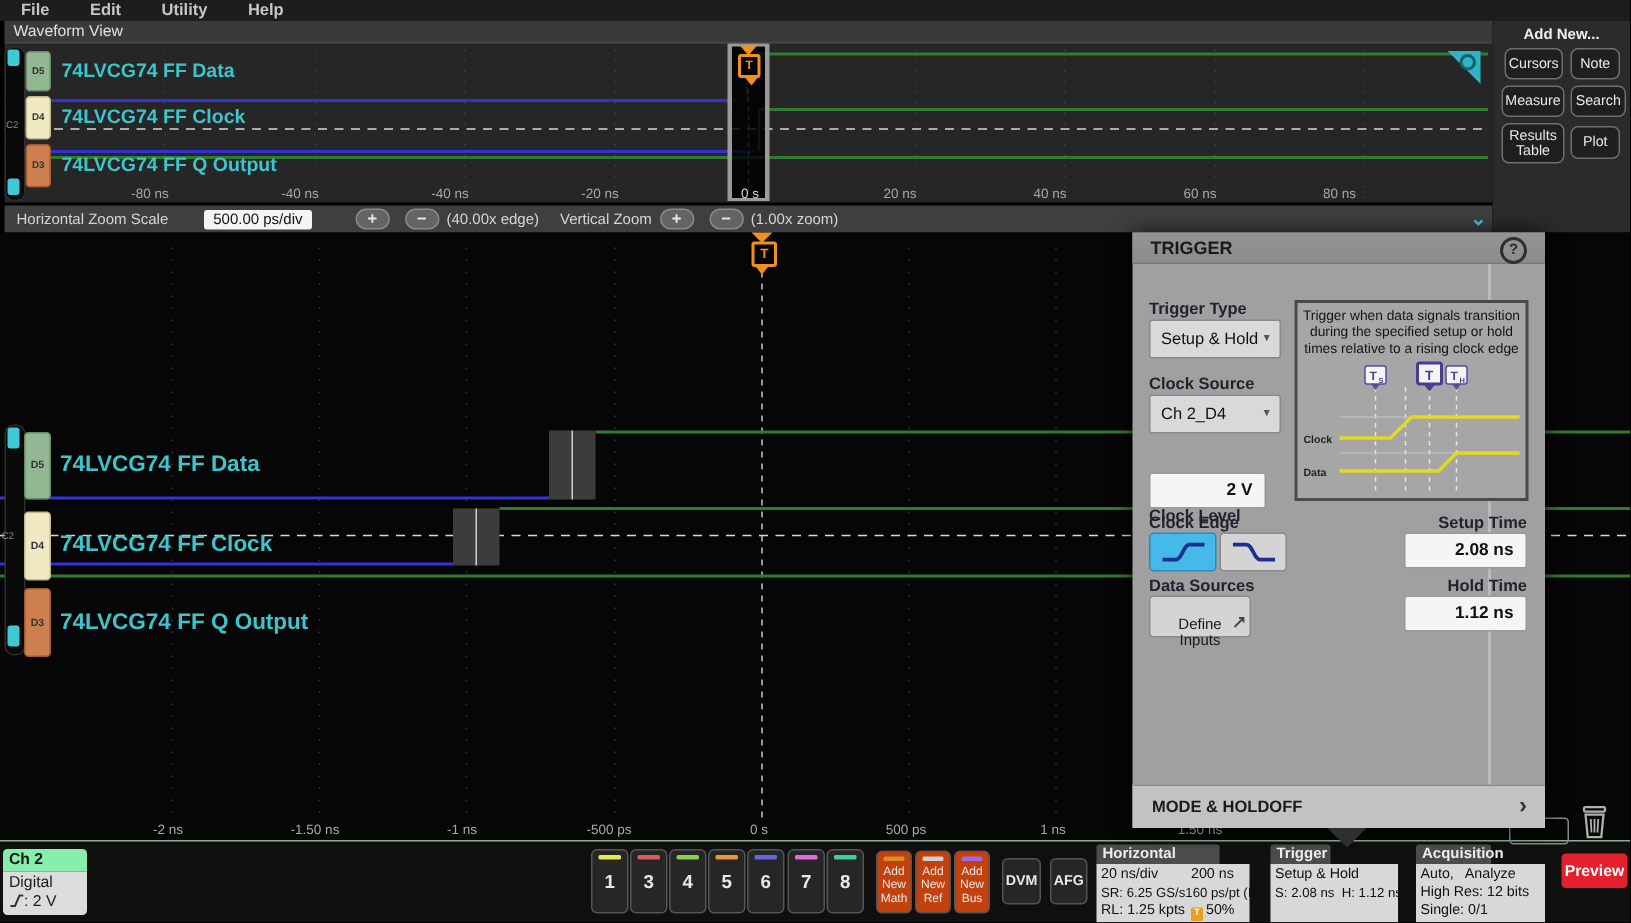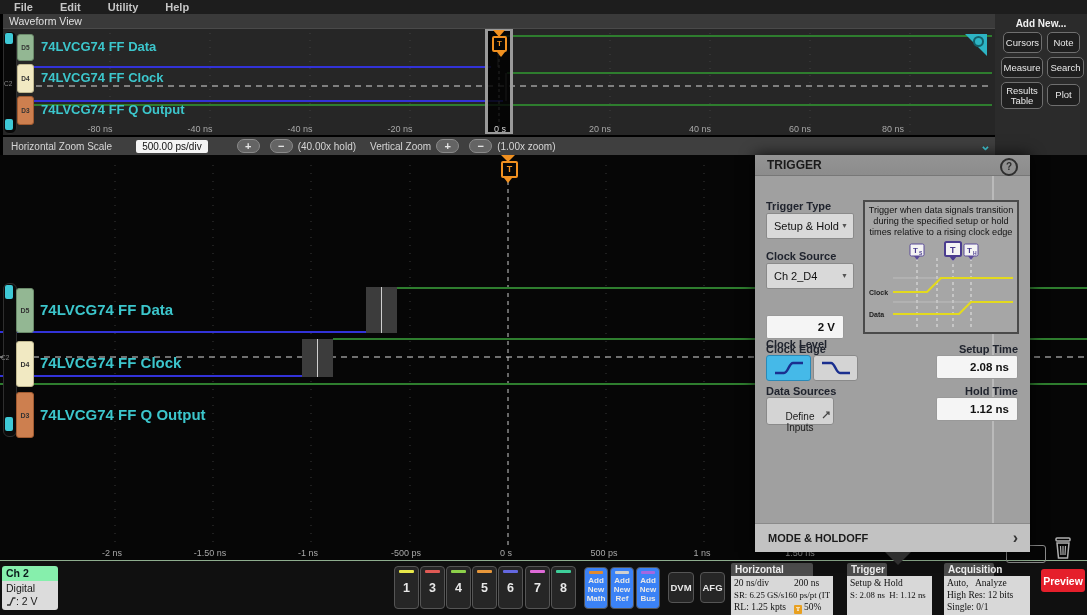--- a/index.html
+++ b/index.html
@@ -81,28 +81,28 @@
            border-right:13px solid transparent;border-top:13px solid #2f2f2f;}
 
   
   .toolbar{left:0;top:560px;width:1087px;height:55px;background:#101010;border-top:1px solid #8fae8f;box-sizing:border-box;z-index:5;}
   .ch2{position:absolute;left:2px;top:5px;width:56px;height:44px;border-radius:3px;overflow:hidden;}
   .ch2 .hd{background:#86efac;color:#0a1a1a;font-size:10.5px;font-weight:bold;height:15px;line-height:15px;padding-left:4px;}
   .ch2 .bd{background:#dcdcdc;color:#1a1a1a;font-size:10.5px;height:29px;padding:1px 0 0 4px;line-height:13px;box-sizing:border-box;}
   .dbtn{position:absolute;top:5px;width:25px;height:43px;background:#262626;border:1px solid #555;border-radius:4px;
         color:#e8e8e8;font-size:12.5px;font-weight:bold;display:flex;align-items:center;justify-content:center;box-sizing:border-box;}
   .stripe{position:absolute;top:3px;left:4px;right:4px;height:3px;border-radius:1px;}
-  .addbtn{position:absolute;top:6px;width:24px;height:42px;background:#3b82f6;border:1px solid #555;border-radius:4px;
-          color:#e8e8e8;font-size:8px;line-height:9px;font-weight:bold;display:flex;align-items:center;justify-content:center;
+  .addbtn{position:absolute;top:6px;width:24px;height:42px;background:#c2410c;border:1px solid #555;border-radius:4px;
+          color:#e8e8e8;font-size:8px;line-height:9px;font-weight:normal;display:flex;align-items:center;justify-content:center;
           text-align:center;box-sizing:border-box;padding-top:3px;}
   .miscbtn{position:absolute;top:11px;height:31px;background:#262626;border:1px solid #555;border-radius:4px;color:#e8e8e8;
            font-size:9.5px;font-weight:bold;display:flex;align-items:center;justify-content:center;box-sizing:border-box;}
   .ibadge-hd{position:absolute;background:#4c4c4c;color:#ededed;font-size:10px;font-weight:bold;height:13px;line-height:13px;
              padding-left:4px;box-sizing:border-box;border-radius:2px 2px 0 0;}
-  .ibadge-bd{position:absolute;background:#d8d8d8;color:#111;font-size:9.5px;line-height:12px;padding:1px 3px;box-sizing:border-box;font-family:Liberation Serif, serif;}
+  .ibadge-bd{position:absolute;background:#d8d8d8;color:#111;font-size:9.5px;line-height:12px;padding:1px 3px;box-sizing:border-box;}
   .ibadge-bd .row{display:flex;white-space:pre;}
   .ibadge-bd .c1{width:60px;}
   .posicon{display:inline-block;width:8px;height:9px;background:#e8a020;border-radius:1px;color:#fff;font-size:6px;
            line-height:9px;text-align:center;font-weight:bold;margin-right:2px;vertical-align:-1px;}
   .preview{position:absolute;left:1041px;top:8px;width:44px;height:23px;background:#e51f2b;border-radius:3px;color:#fff;
            font-size:10.5px;font-weight:bold;display:flex;align-items:center;justify-content:center;}
   .drawbox{position:absolute;left:1006px;top:545px;width:38px;height:16px;border:1px solid #8a8a8a;border-radius:3px;z-index:6;}
   .trash{position:absolute;left:1050px;top:536px;z-index:6;}
 </style>
 </head>
@@ -176,21 +176,21 @@
       <div class="searchflag">
           <div class="dot"></div>
         </div>
     </div>
 
     <div class="abs zbar">
       <span>Horizontal Zoom Scale</span>
       <span class="inp">500.00 ps/div</span>
       <span class="pill">+</span>
       <span class="pill">−</span>
-      <span>(40.00x hold)</span>
+      <span>(40.00x edge)</span>
       <span style="margin-left:14px;">Vertical Zoom</span>
       <span class="pill">+</span>
       <span class="pill">−</span>
       <span>(1.00x zoom)</span>
       <span class="collapse">⌄</span>
     </div>
   </div>
 
   <div class="abs addnew">
     <div class="ttl">Add New...</div>

